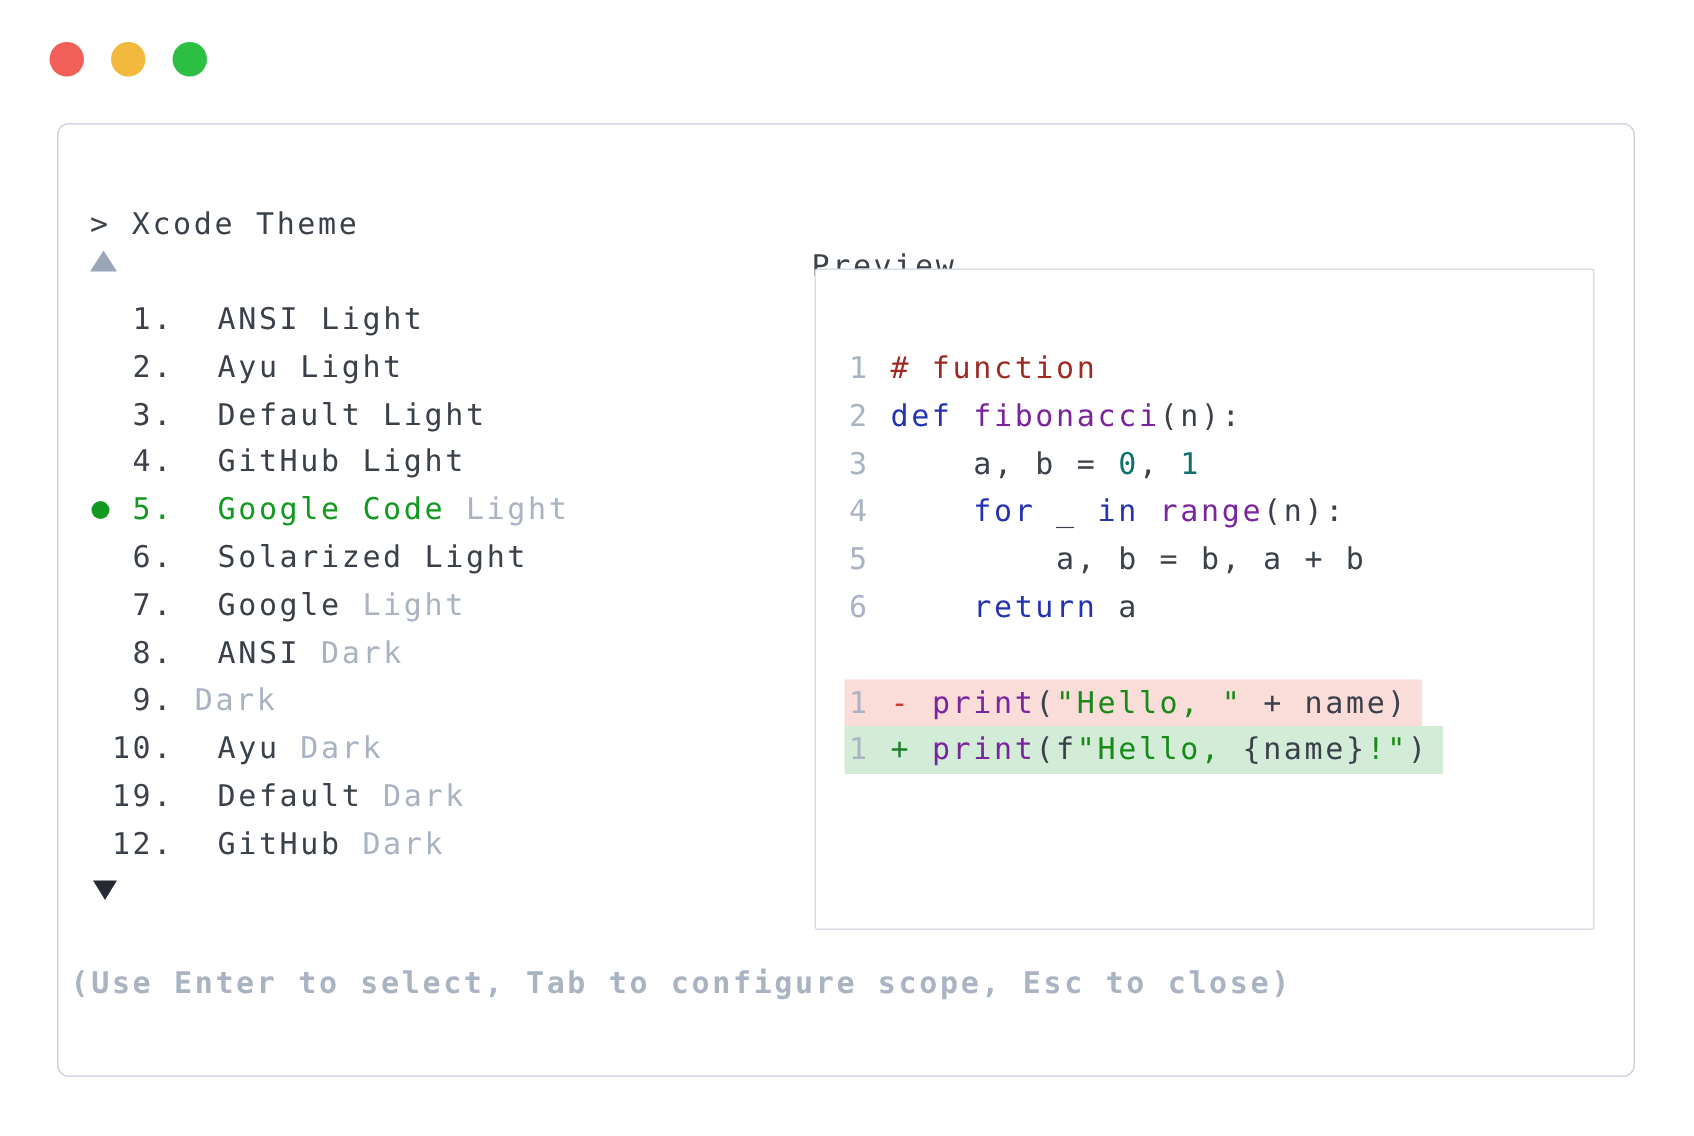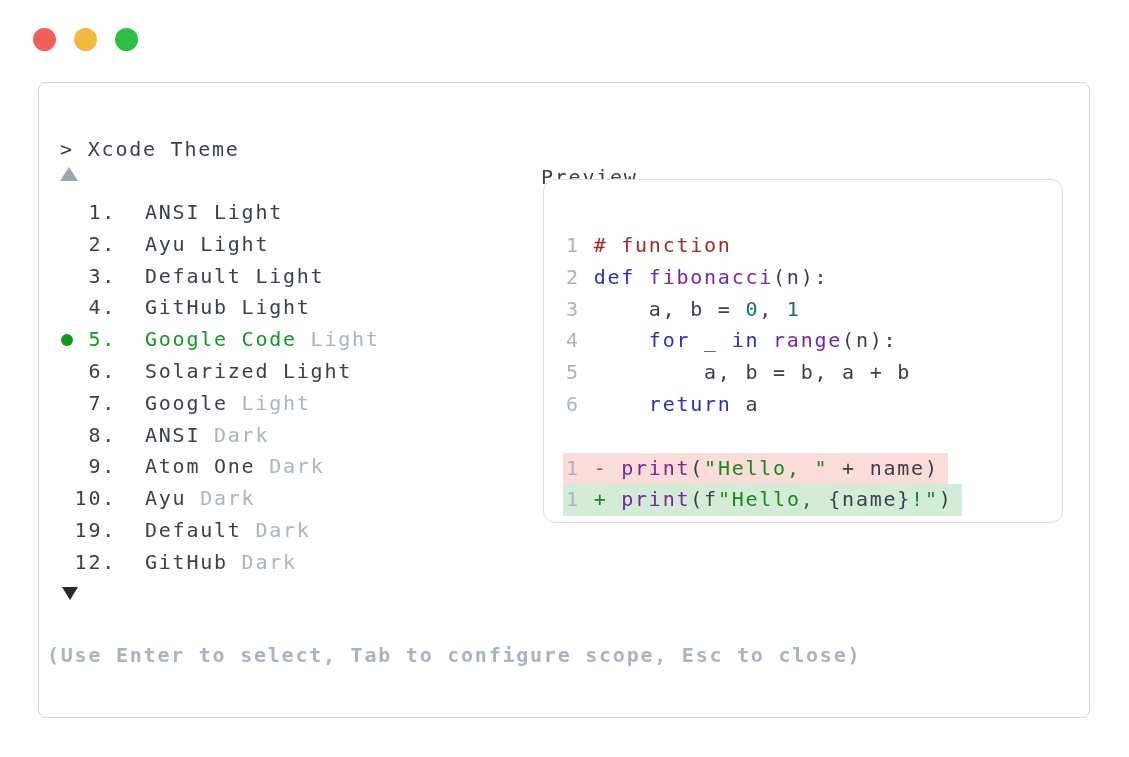--- a/index.html
+++ b/index.html
@@ -31,22 +31,22 @@
   .trow{display:flex;height:31.8px;line-height:31.8px;}
   .gutter{flex:0 0 14px;position:relative;}
   .dot{position:absolute;left:1px;top:50%;margin-top:-6px;width:12px;height:12px;border-radius:50%;
        background:var(--sel-green);}
   .num{flex:0 0 42px;text-align:right;letter-spacing:var(--csp);color:var(--text-dark);white-space:pre;}
   .tname{margin-left:29px;letter-spacing:var(--csp);color:var(--text-dark);white-space:pre;}
   .variant{letter-spacing:var(--csp);color:var(--text-dark);white-space:pre;}
   .variant.muted{color:var(--muted);}
   .trow.selected .num,.trow.selected .tname{color:var(--sel-green);}
   .footer{position:absolute;left:8px;top:556px;color:var(--muted);font-weight:bold;}
-  .panel{position:absolute;left:504px;top:96px;width:520px;height:344px;background:#fff;
-         border:1.5px solid var(--panel-border);border-radius:12px;box-sizing:border-box;}
+  .panel{position:absolute;left:504px;top:96px;width:520px;height:441px;background:#fff;
+         border:1.5px solid var(--panel-border);border-radius:2px;box-sizing:border-box;}
   #code-area{position:absolute;left:22px;top:50px;font-size:20px;}
   .crow{height:31.8px;line-height:31.8px;white-space:pre;letter-spacing:var(--csp);}
   .hl{display:inline-block;padding:0 9px 0 3px;margin-left:-3px;}
   .hl.removed{background:var(--bg-del);}
   .hl.added{background:var(--bg-add);}
   .tok-ln{color:var(--muted);}
   .tok-pl{color:var(--text-dark);}
   .tok-cm{color:var(--cm-red);}
   .tok-kw{color:var(--kw-blue);}
   .tok-fn{color:var(--fn-purple);}
@@ -117,21 +117,20 @@
       </div>
       <div class="trow">
         <span class="gutter"></span>
         <span class="num">8.</span>
         <span class="tname">ANSI</span>
         <span class="variant muted"> Dark</span>
       </div>
       <div class="trow">
         <span class="gutter"></span>
         <span class="num">9.</span>
-        <span class="tname">Atom One</span>
         <span class="variant muted"> Dark</span>
       </div>
       <div class="trow">
         <span class="gutter"></span>
         <span class="num">10.</span>
         <span class="tname">Ayu</span>
         <span class="variant muted"> Dark</span>
       </div>
       <div class="trow">
         <span class="gutter"></span>

